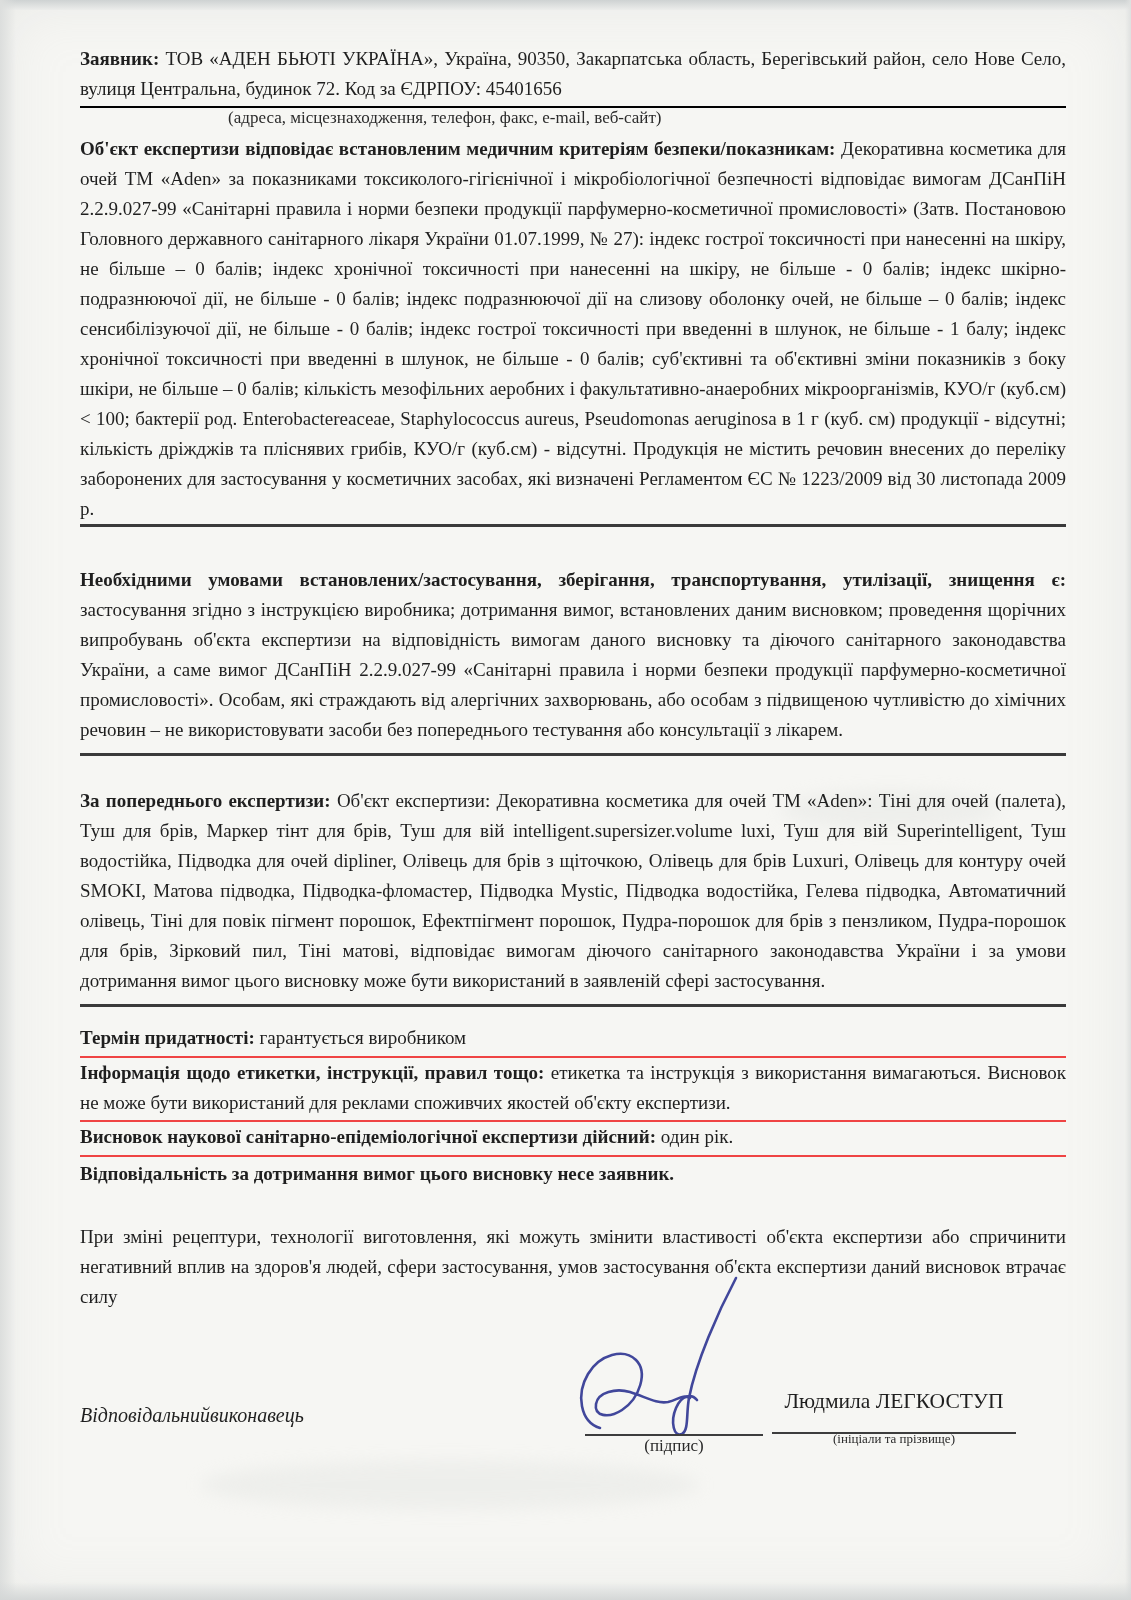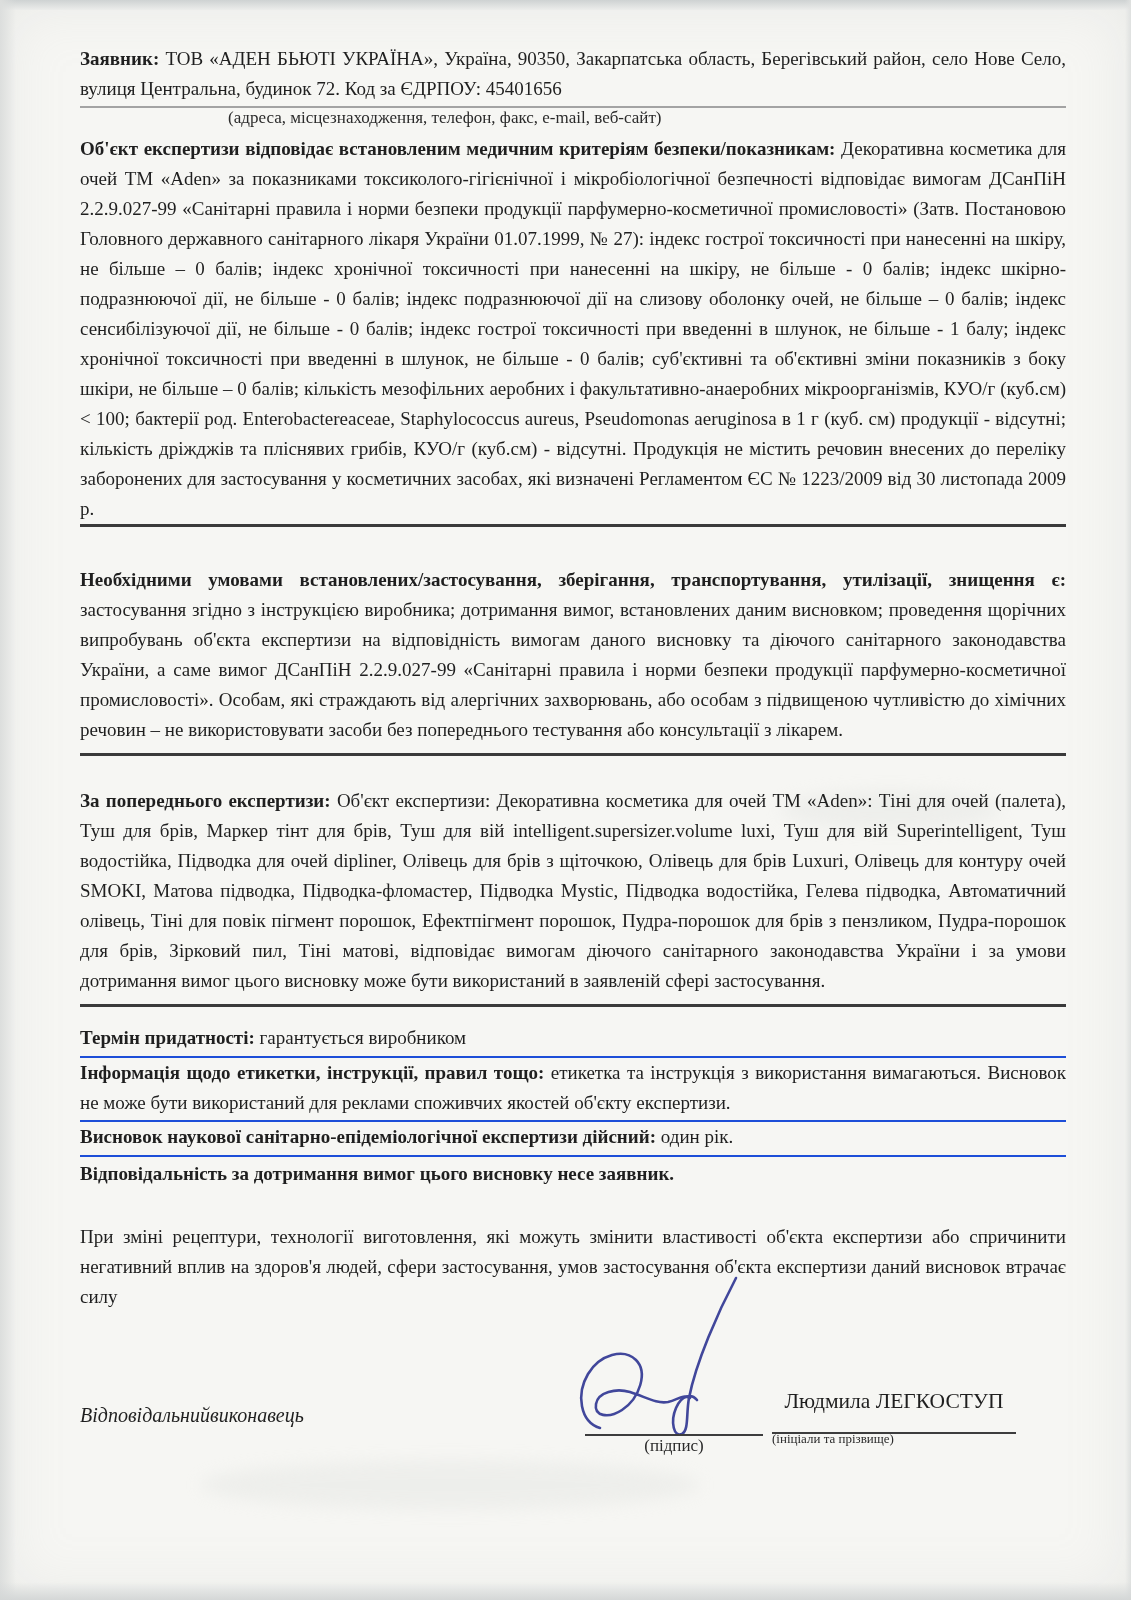--- a/index.html
+++ b/index.html
@@ -20,43 +20,43 @@
   .edge-right{position:absolute;right:0;top:0;width:6px;height:100%;
     background:linear-gradient(270deg,#dfe1e0,rgba(223,225,224,0));}
   .edge-bottom{position:absolute;left:0;bottom:0;width:100%;height:18px;
     background:linear-gradient(0deg,#d4d7d7,rgba(212,215,215,0));}
   .content{
     position:absolute;left:80px;top:44px;width:986px;
     font-size:19px;line-height:30px;text-align:justify;
   }
   .b{font-weight:bold;}
   .para{margin:0;}
-  .ruled{border-bottom:2px solid #1d4ed8;}
+  .ruled{border-bottom:2px solid #ef4444;}
   .thick{border-bottom:3px solid #3a3a3a;}
-  .applicant{border-bottom:2px solid #a3a3a3;padding-bottom:2px;}
+  .applicant{border-bottom:2px solid #000000;padding-bottom:2px;}
   .caption{
     font-size:17px;line-height:17px;color:#2a2a2a;
     text-align:center;width:62%;margin:1px 0 8px 6%;
   }
   .sec1{margin-bottom:38px;}
   .sec2{padding-bottom:8px;margin-bottom:30px;}
   .sec3{padding-bottom:8px;margin-bottom:16px;}
   .shelf{padding-bottom:3px;}
   .labeling{padding-bottom:2px;}
   .validity{padding-bottom:3px;}
   .responsibility{margin-top:2px;margin-bottom:33px;}
   .revision{margin-bottom:26px;}
   .sig-block{position:relative;height:150px;}
   .sig-executor{position:absolute;left:0;top:62px;font-size:20px;font-style:italic;}
   .sig-line{position:absolute;left:505px;top:96px;width:178px;border-top:2px solid #3d3d3d;}
   .sig-line .caption{width:100%;margin:1px 0 0 0;}
   .sig-name{position:absolute;left:692px;top:48px;width:244px;text-align:center;
     font-size:21.5px;border-bottom:2px solid #3d3d3d;padding-bottom:16px;}
   .sig-name-caption{position:absolute;left:692px;top:86px;width:244px;
-    font-size:13px;text-align:left;color:#2a2a2a;}
+    font-size:13px;text-align:center;color:#2a2a2a;}
   .signature-svg{position:absolute;left:478px;top:-62px;overflow:visible;}
   .signature-svg path{fill:none;stroke:#41479b;stroke-width:2.6;stroke-linecap:round;}
   .blot{position:absolute;border-radius:50%;filter:blur(8px);opacity:.35;background:#dfe1de;}
 </style>
 </head>
 <body>
 
 <div class="page">
   <div class="edge-top"></div>
   <div class="edge-left"></div>

